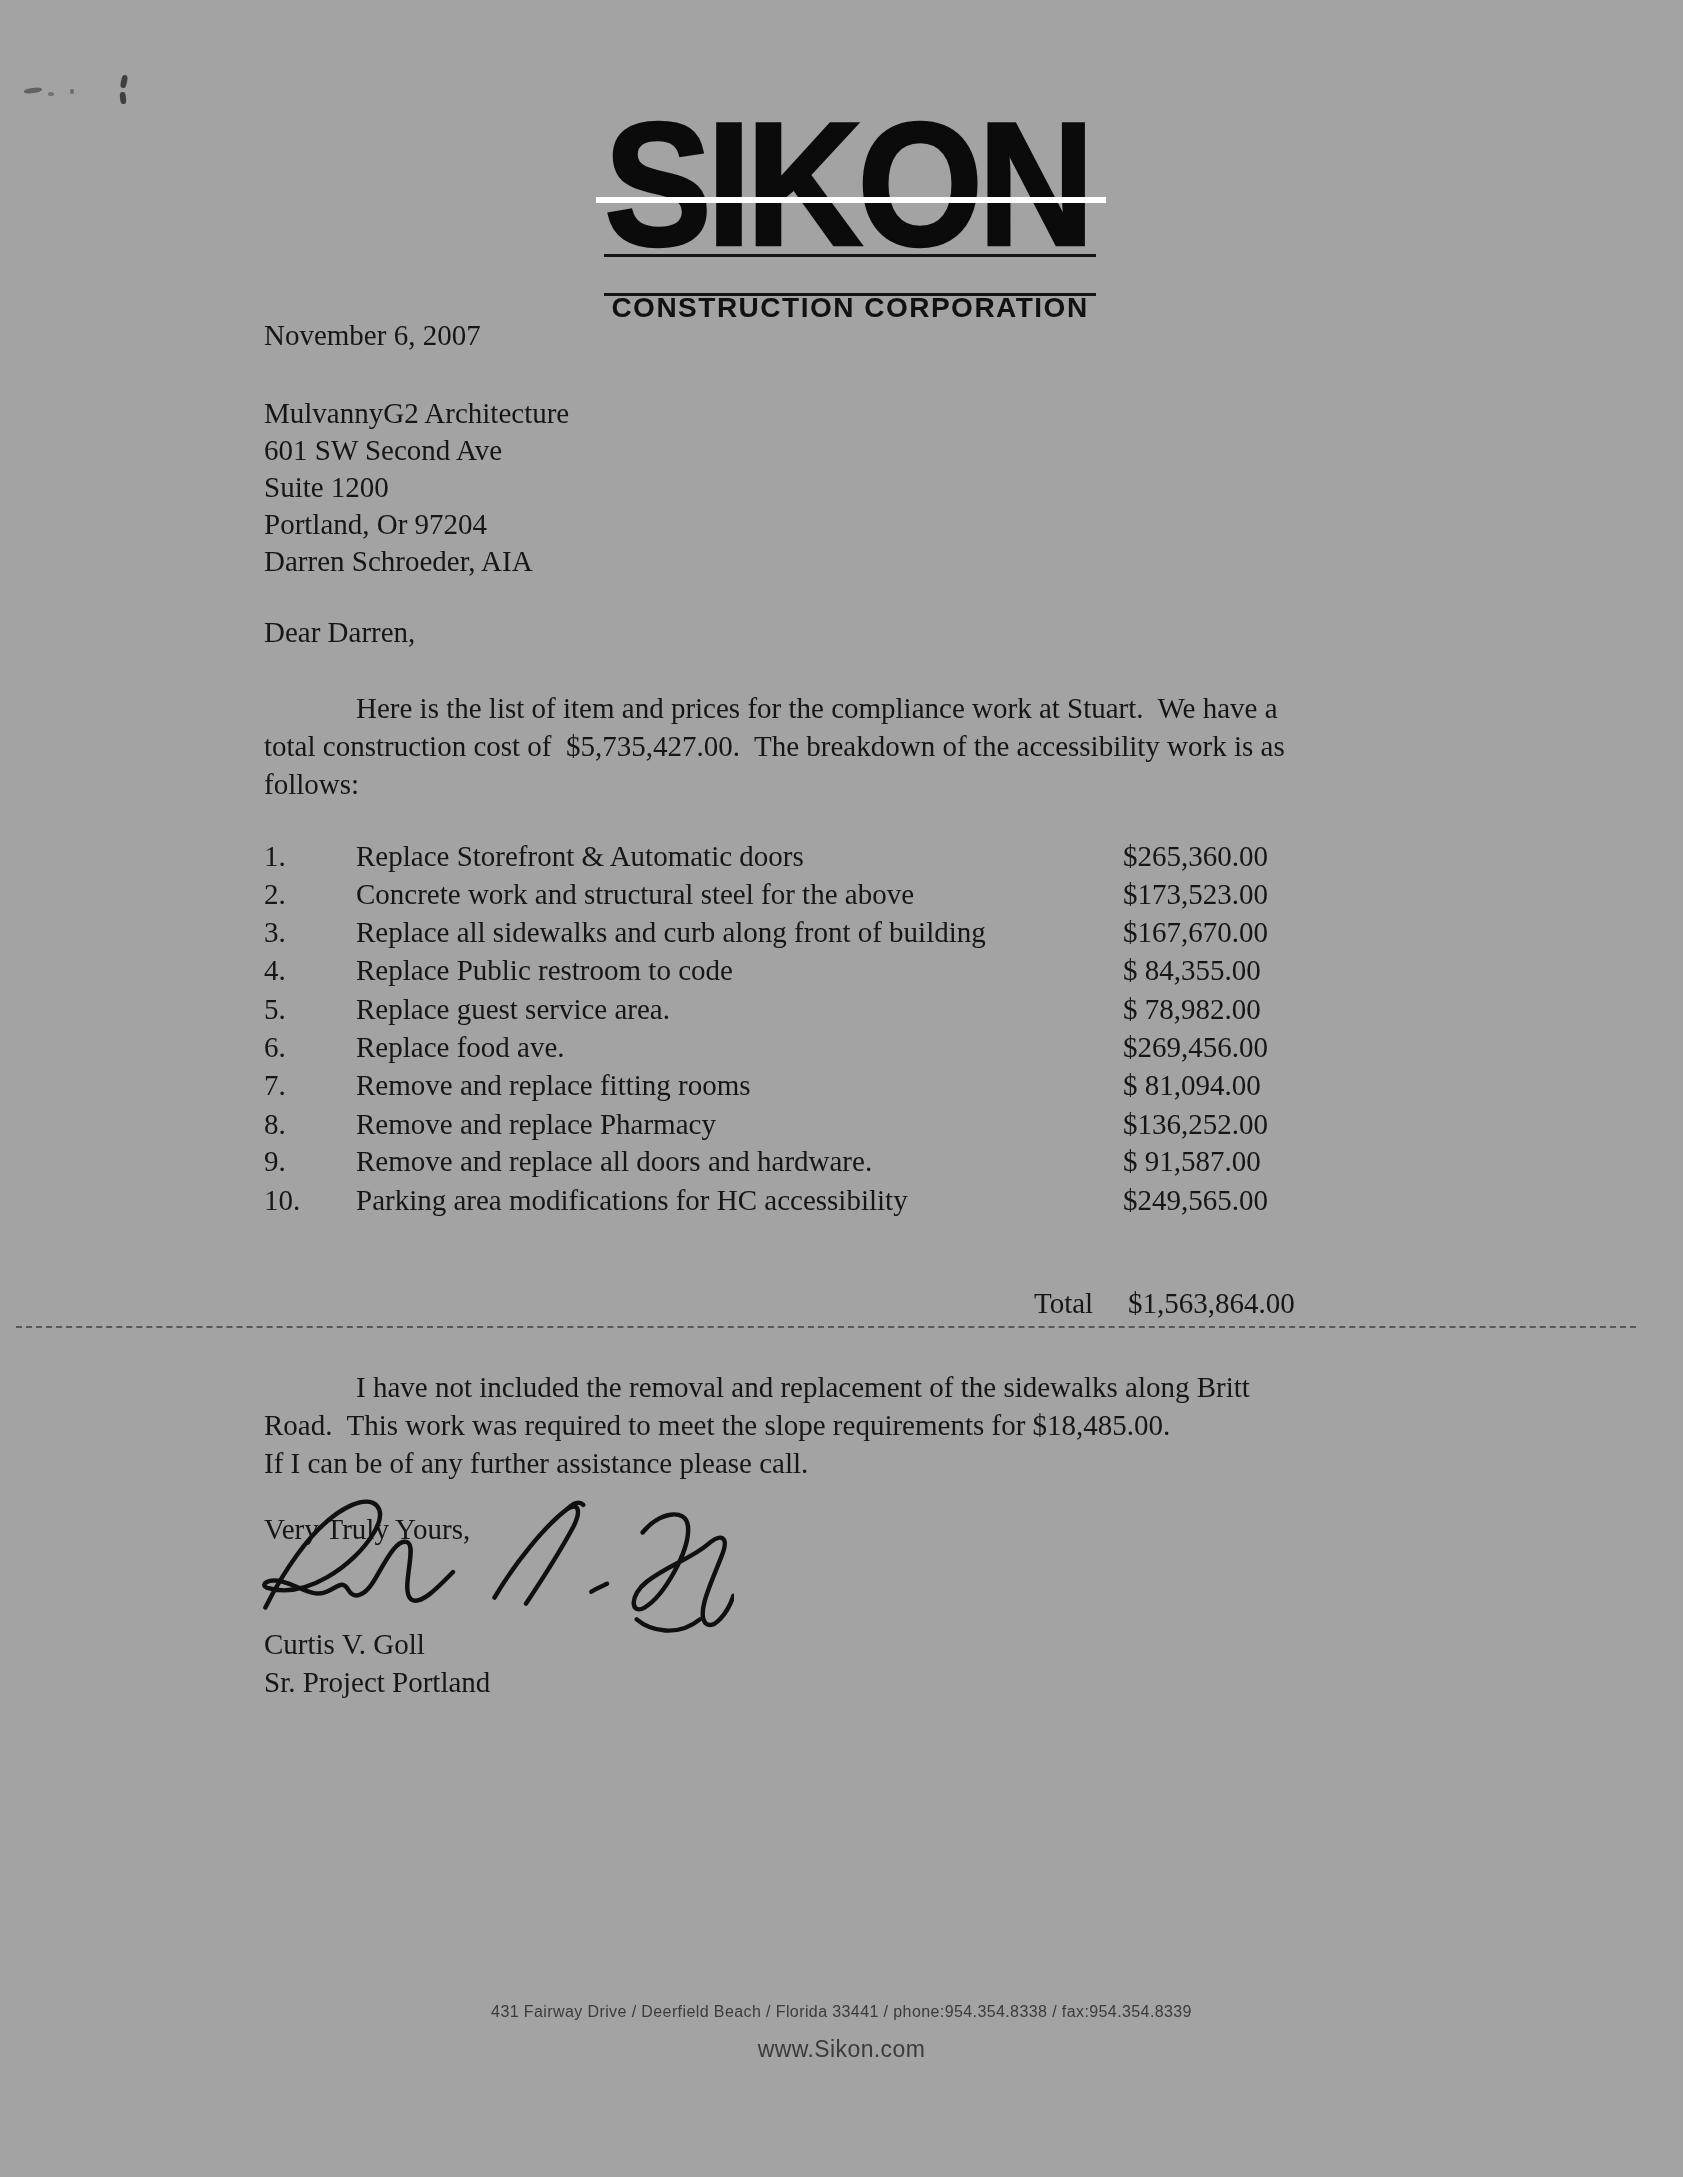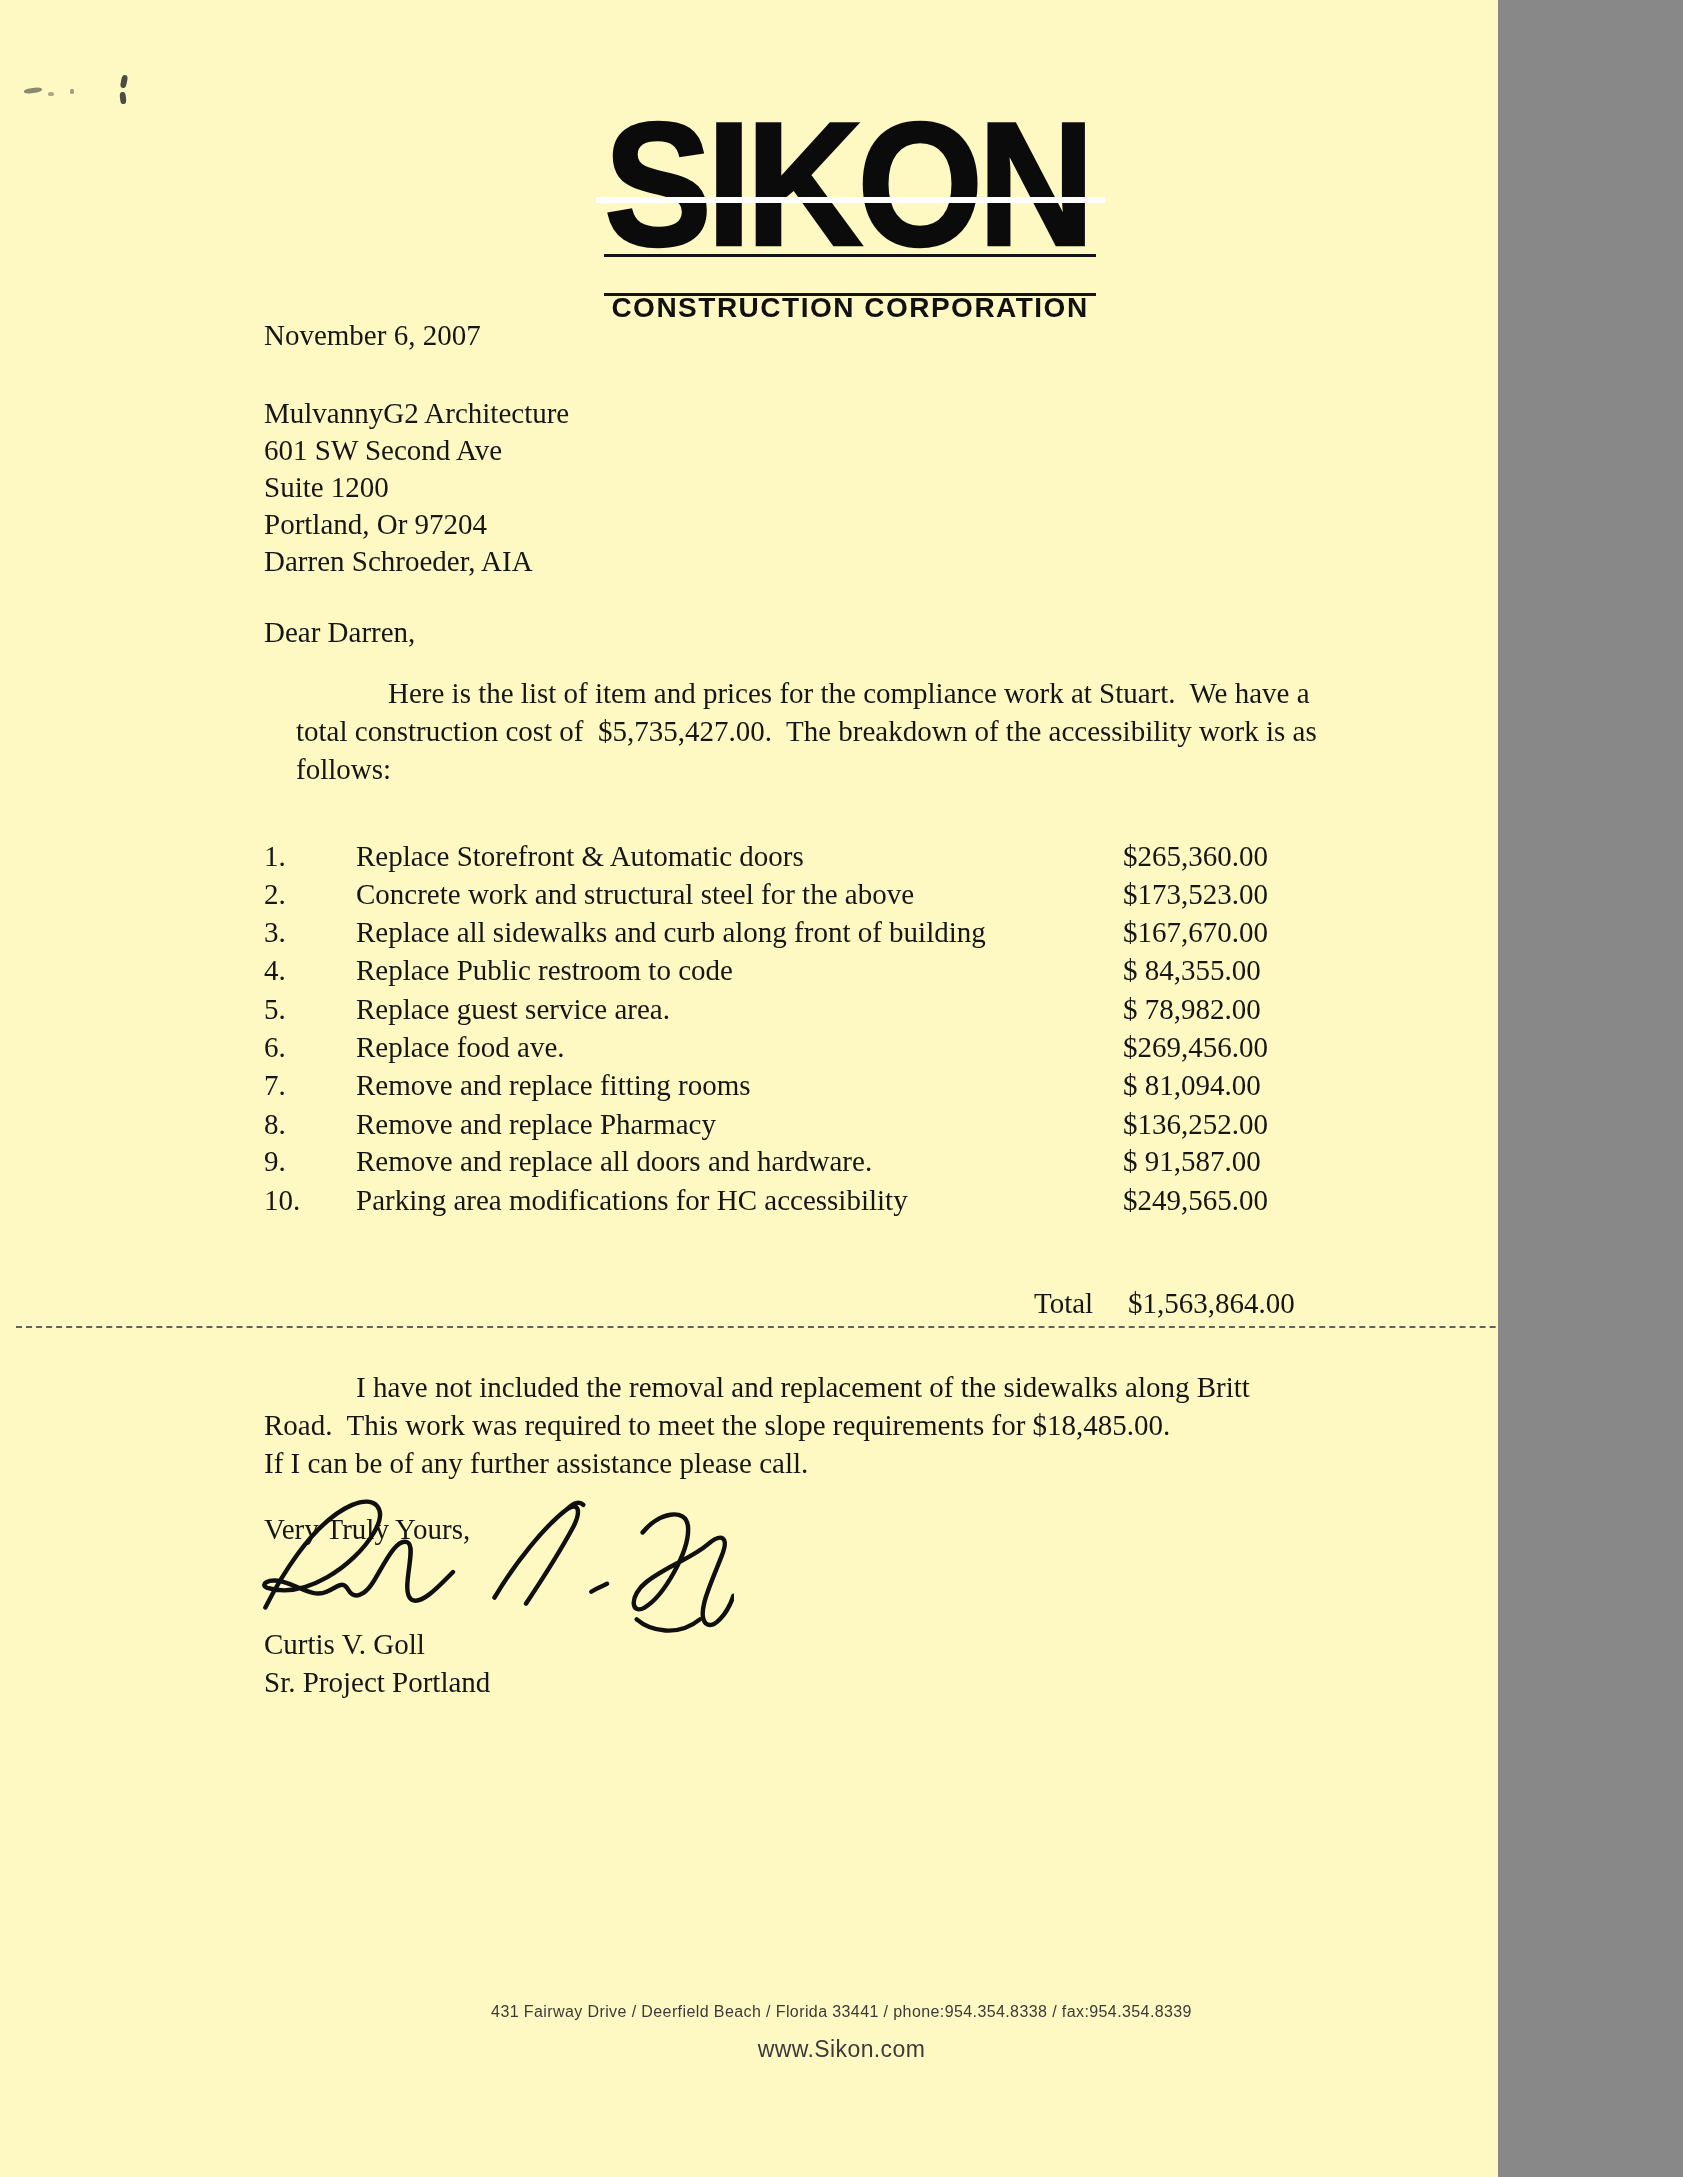--- a/index.html
+++ b/index.html
@@ -1,20 +1,20 @@
 <!DOCTYPE html>
 <html><head>
 <meta charset="utf-8">
 <style>
   html, body { margin: 0; padding: 0; background: #888; }
   .page {
     position: relative;
-    width: 1498px;
+    width: 1683px;
     height: 2177px;
-    background: #fef9c3;
+    background: #a3a3a3;
     font-family: "Liberation Serif", serif;
     color: #161616;
     overflow: hidden;
   }
   .abs { position: absolute; }
   .line { white-space: pre; }
 
   
   .speck { position: absolute; background: #2e2e2e; border-radius: 40%; }
 
@@ -47,21 +47,21 @@
     text-align: center;
     white-space: pre;
     margin-top: 32px;
   }
 
   
   .txt { font-size: 29px; line-height: 37px; }
   .date { left: 264px; top: 317px; }
   .recipient { left: 264px; top: 395px; }
   .salutation { left: 264px; top: 614px; }
-  .intro { left: 264px; top: 674px; line-height: 38px; margin-left: 32px; }
+  .intro { left: 264px; top: 689px; line-height: 38px; }
   .indent { padding-left: 92px; }
 
   .row { position: absolute; left: 264px; width: 1419px; height: 38px; font-size: 29px; }
   .row .num   { position: absolute; left: 0; white-space: pre; }
   .row .desc  { position: absolute; left: 92px; white-space: pre; }
   .row .price { position: absolute; left: 859px; white-space: pre; }
 
   .total-row { left: 264px; top: 1287px; width: 1419px; height: 40px; font-size: 29px; }
   .total-label { position: absolute; left: 770px; }
   .total-value { position: absolute; left: 864px; white-space: pre; }

